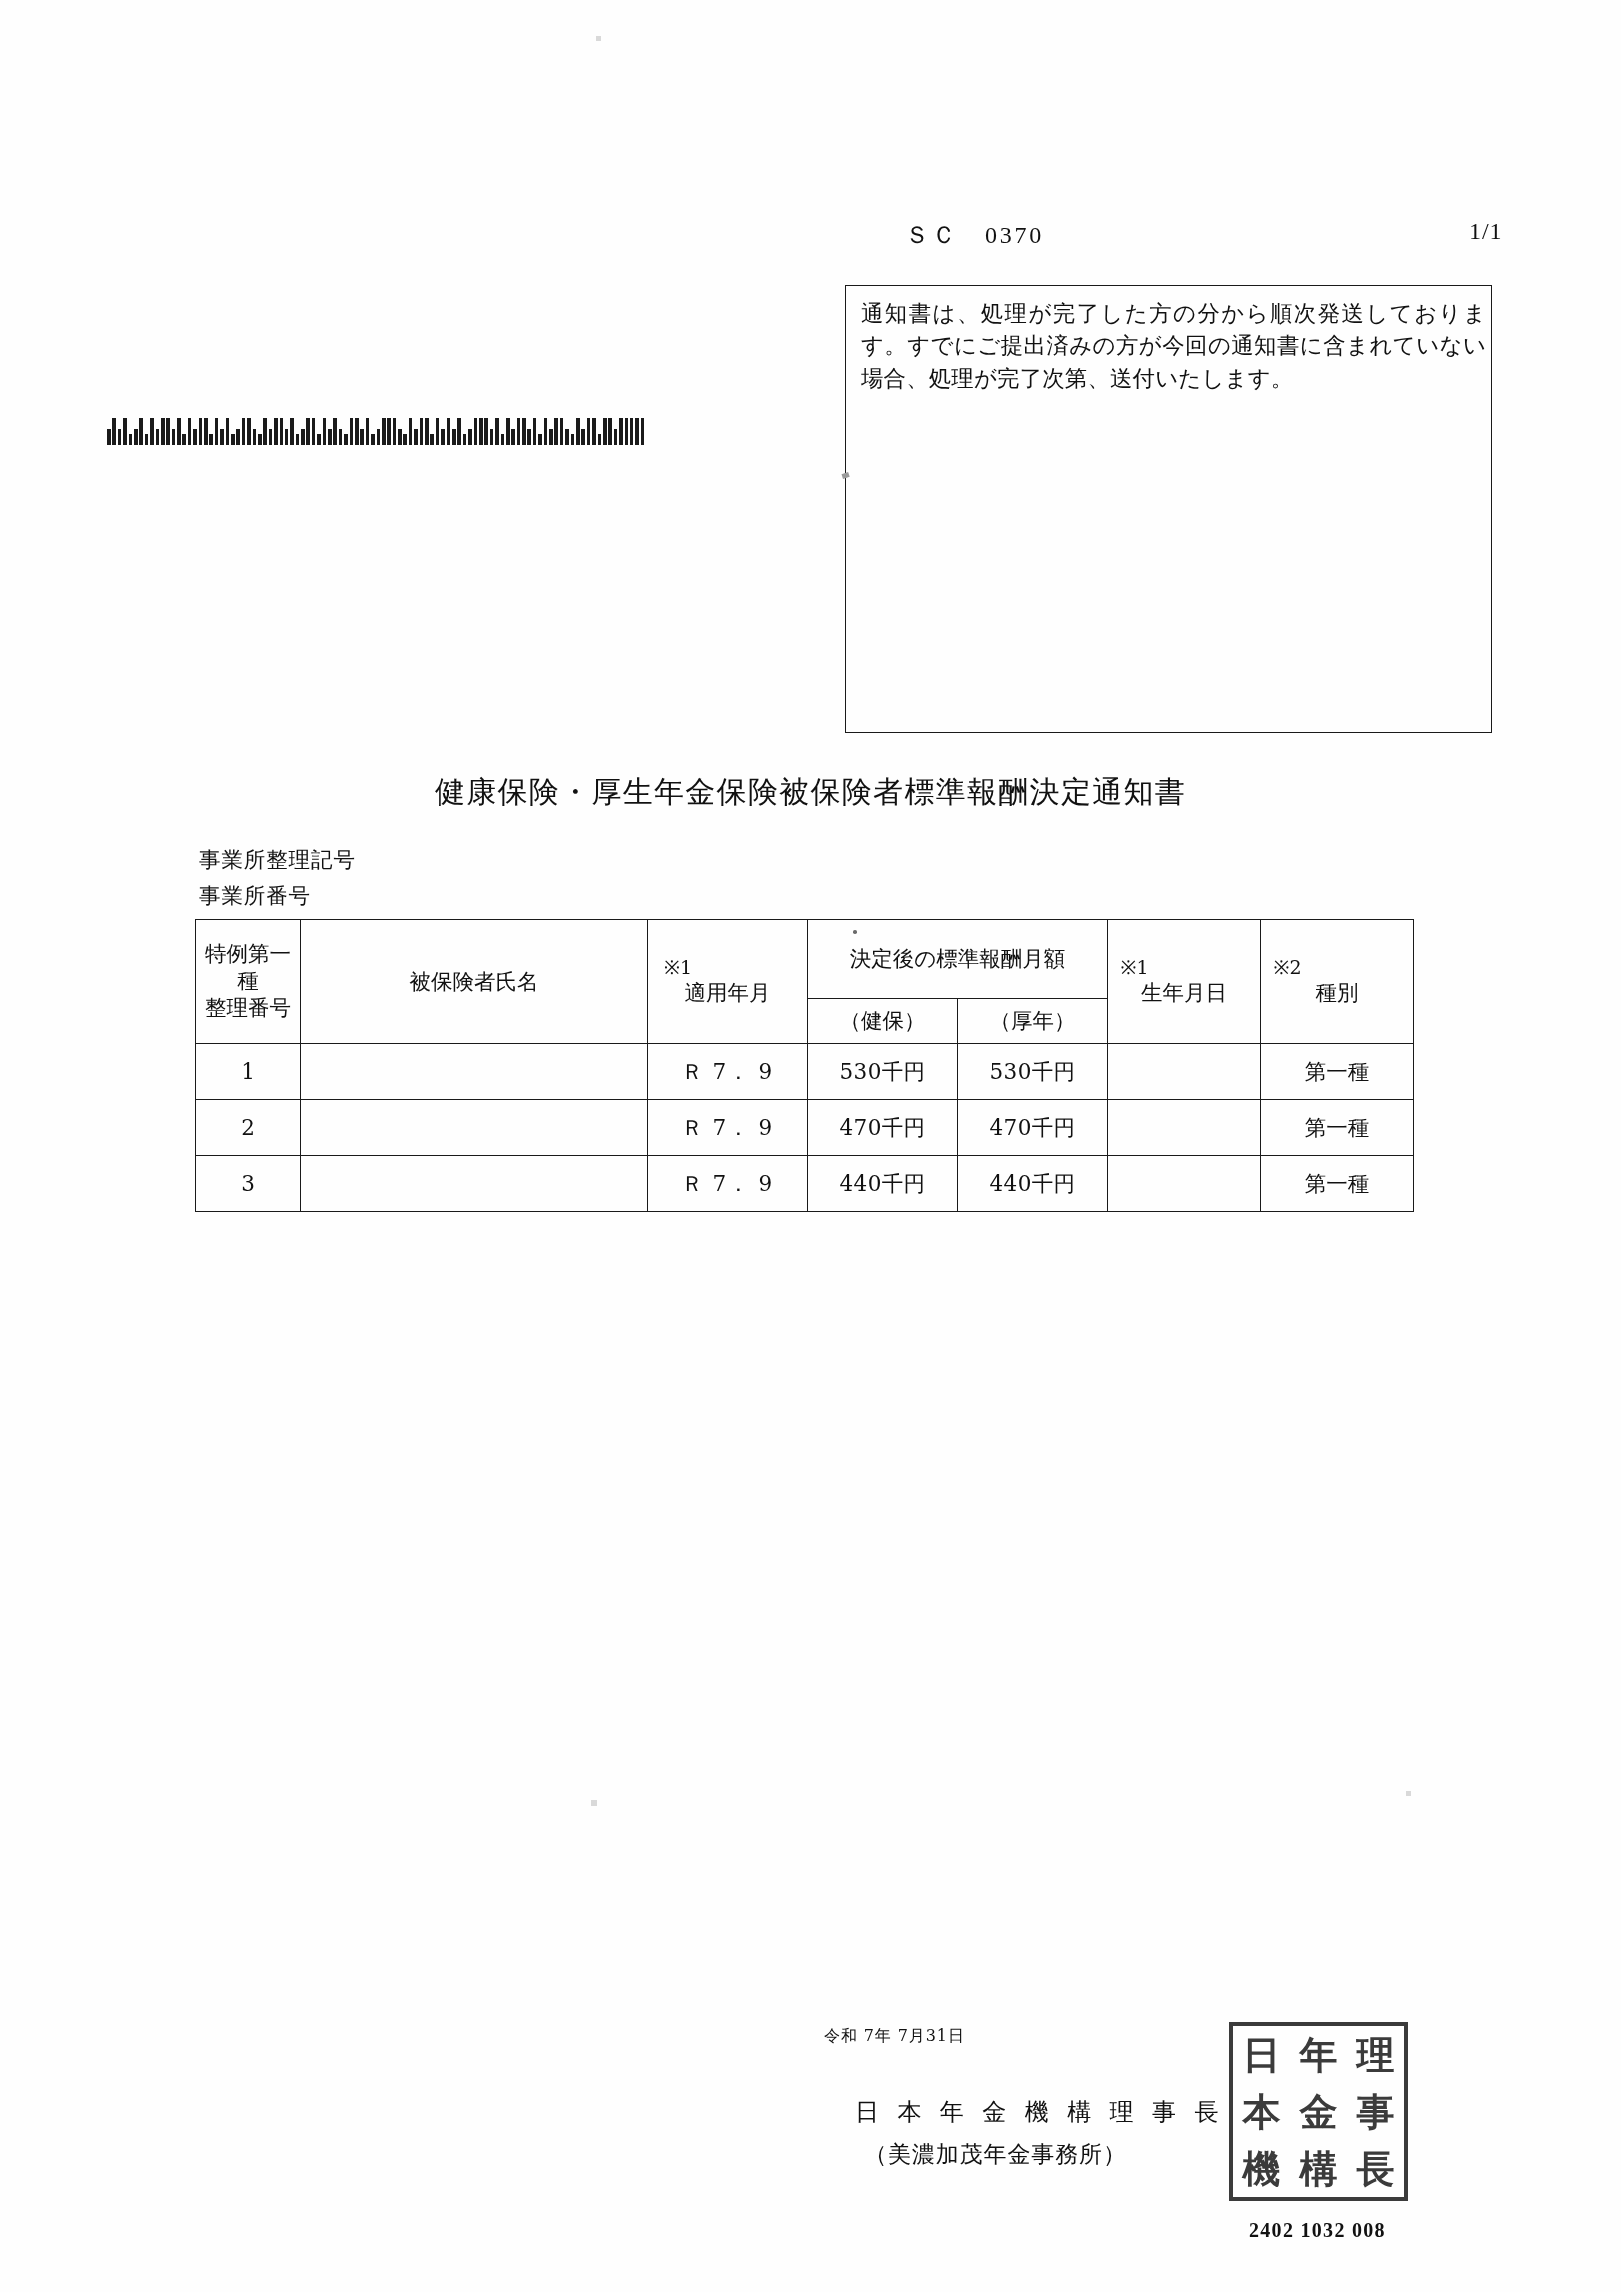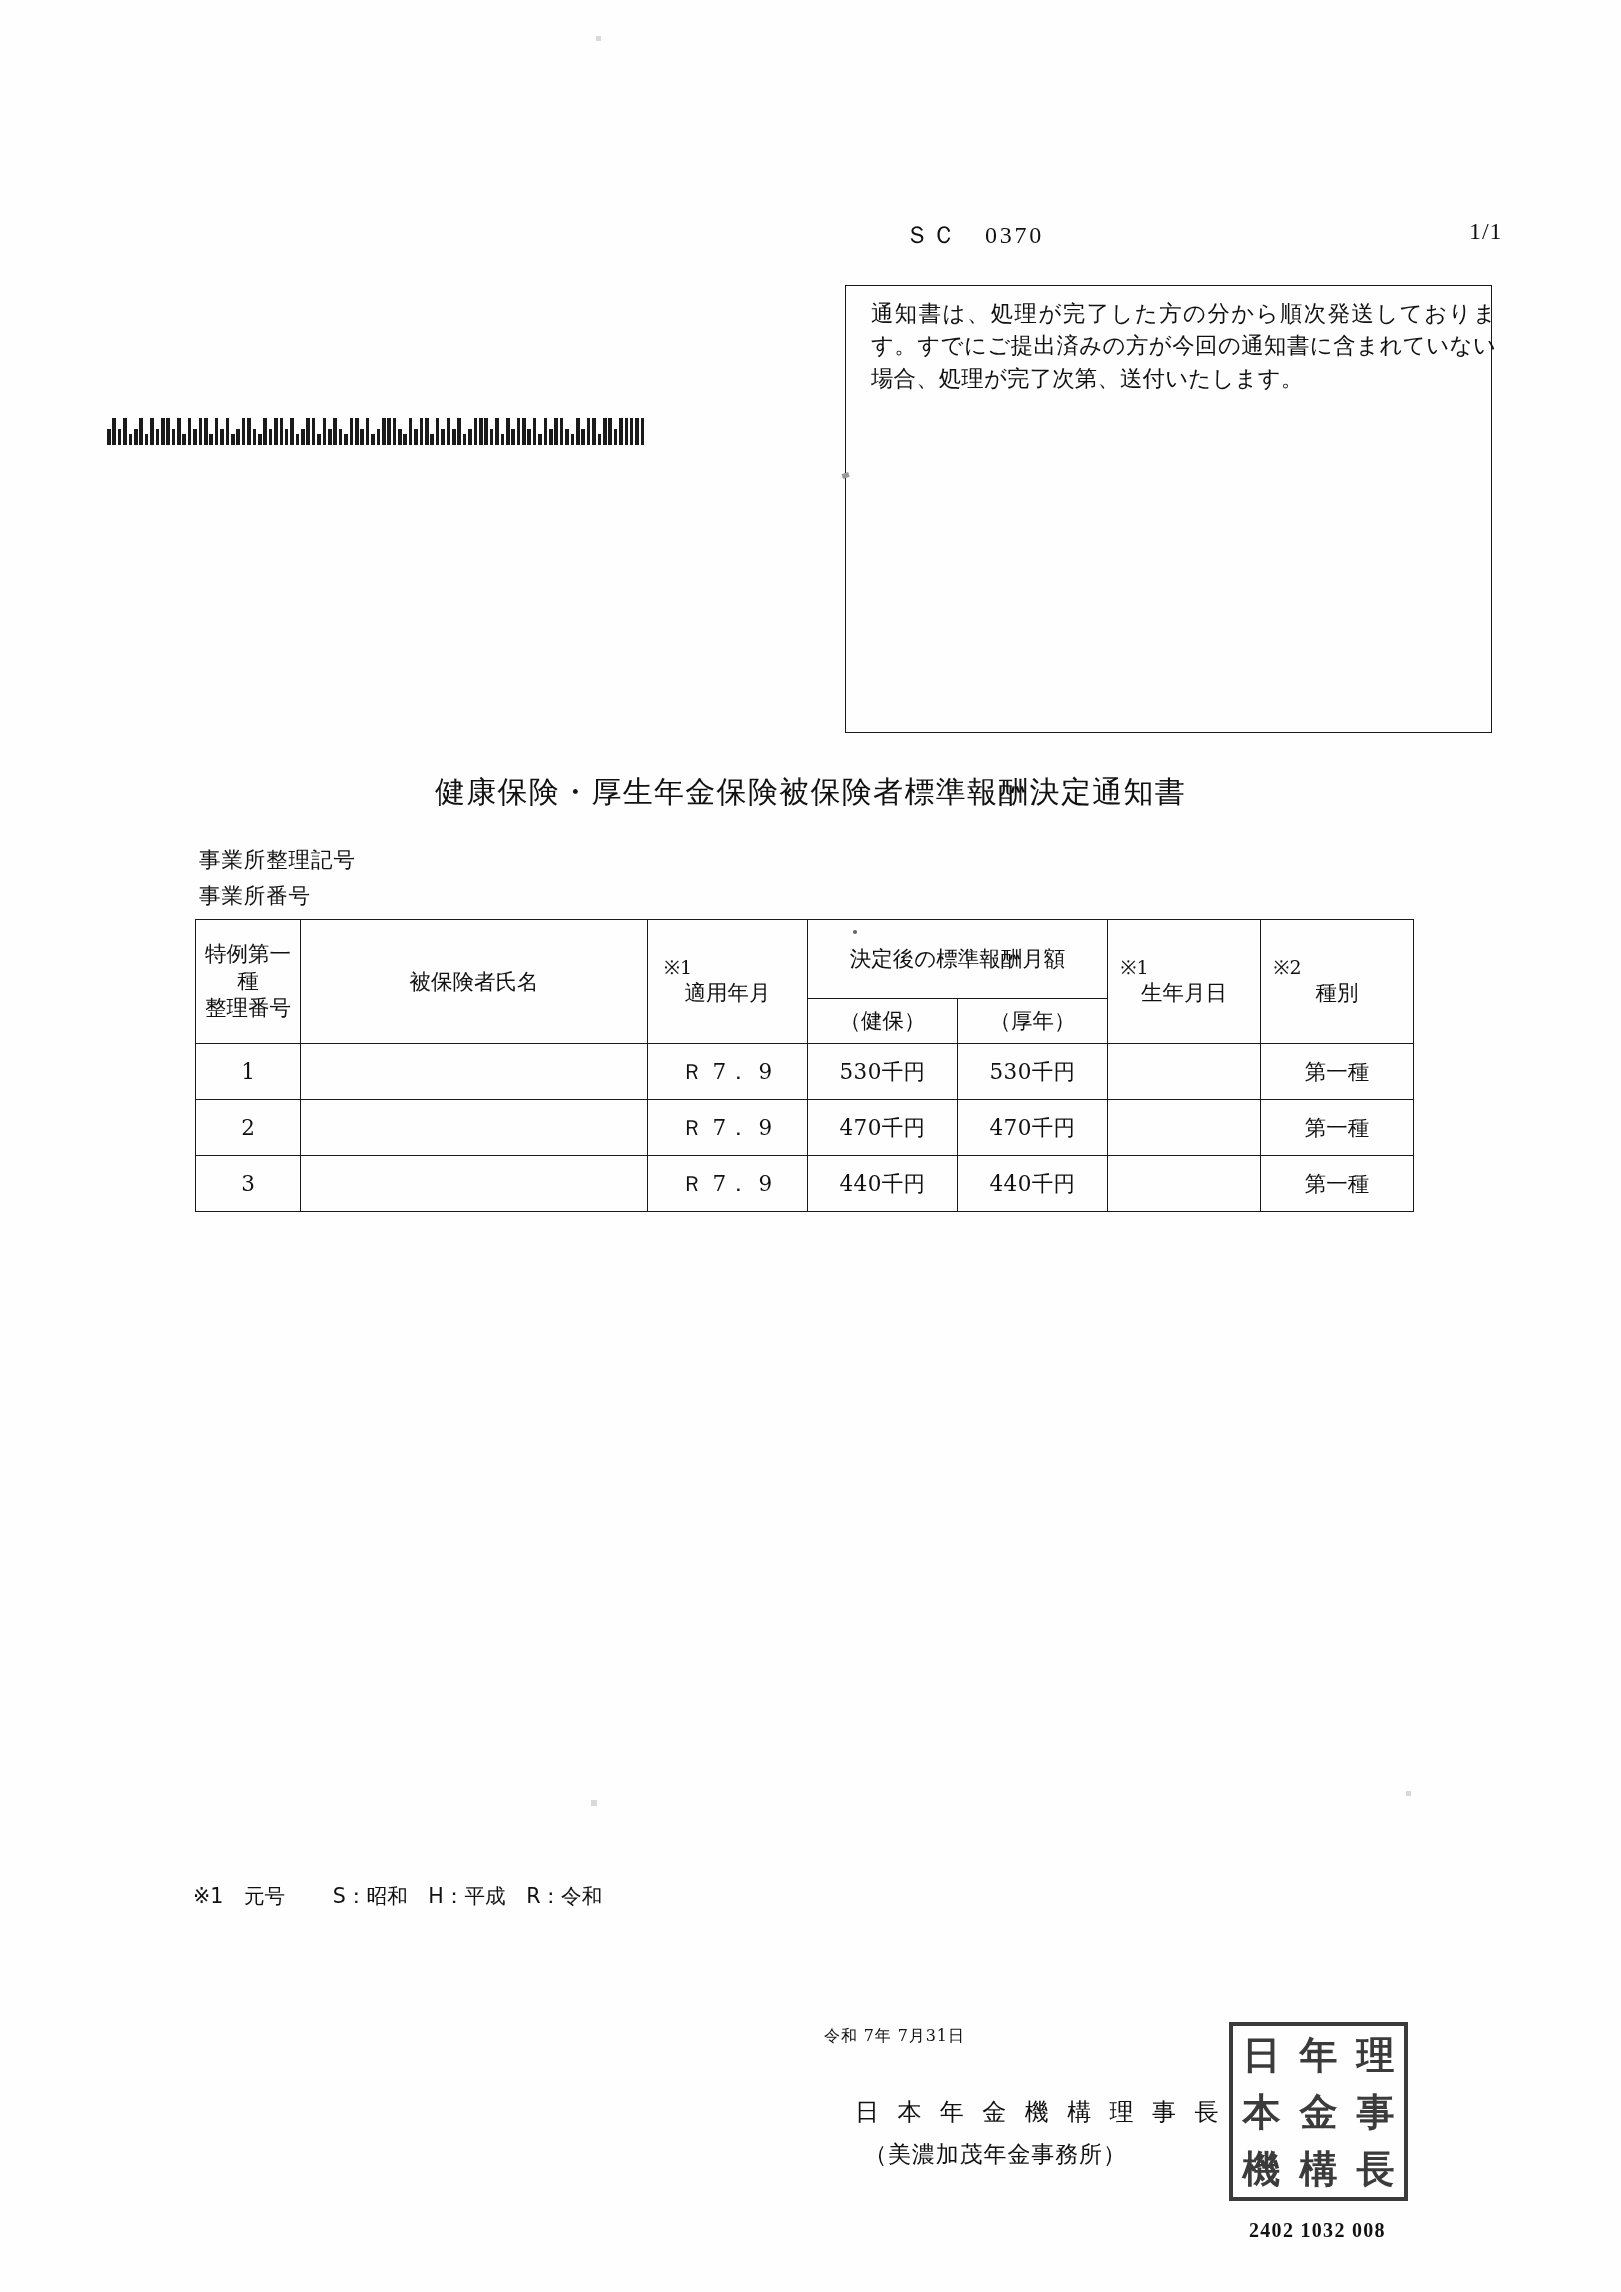--- a/index.html
+++ b/index.html
@@ -63,21 +63,21 @@
     position: absolute;
     left: 845px;
     top: 285px;
     width: 647px;
     height: 448px;
     border: 1.8px solid #1a1a1a;
     box-sizing: border-box;
   }
   .notice-text {
     position: absolute;
-    left: 25px;
+    left: 15px;
     top: 10.7px;
     width: 625px;
     font-size: 22.4px;
     line-height: 1.45;
     font-family: "DejaVu Sans", sans-serif;
     letter-spacing: 0.2px;
     text-align: justify;
   }
   .notice-speck {
     position: absolute;
@@ -424,21 +424,20 @@
         <td class="col-month month-cell">Ｒ 7． 9</td>
         <td class="col-amt amount-cell">440千円</td>
         <td class="col-amt amount-cell">440千円</td>
         <td class="col-birth"></td>
         <td class="col-type">第一種</td>
       </tr>
     </tbody>
   </table>
 
   <div class="footnotes">
-    <span class="fn-row">※1　元号　　 S：昭和　H：平成　R：令和</span>
   </div>
 
   <div class="date-line">令和 7年 7月31日</div>
   <div class="issuer-line">日 本 年 金 機 構 理 事 長</div>
   <div class="issuer-office">（美濃加茂年金事務所）</div>
 
   <div class="seal">
     <span>日</span>
     <span>年</span>
     <span>理</span>

